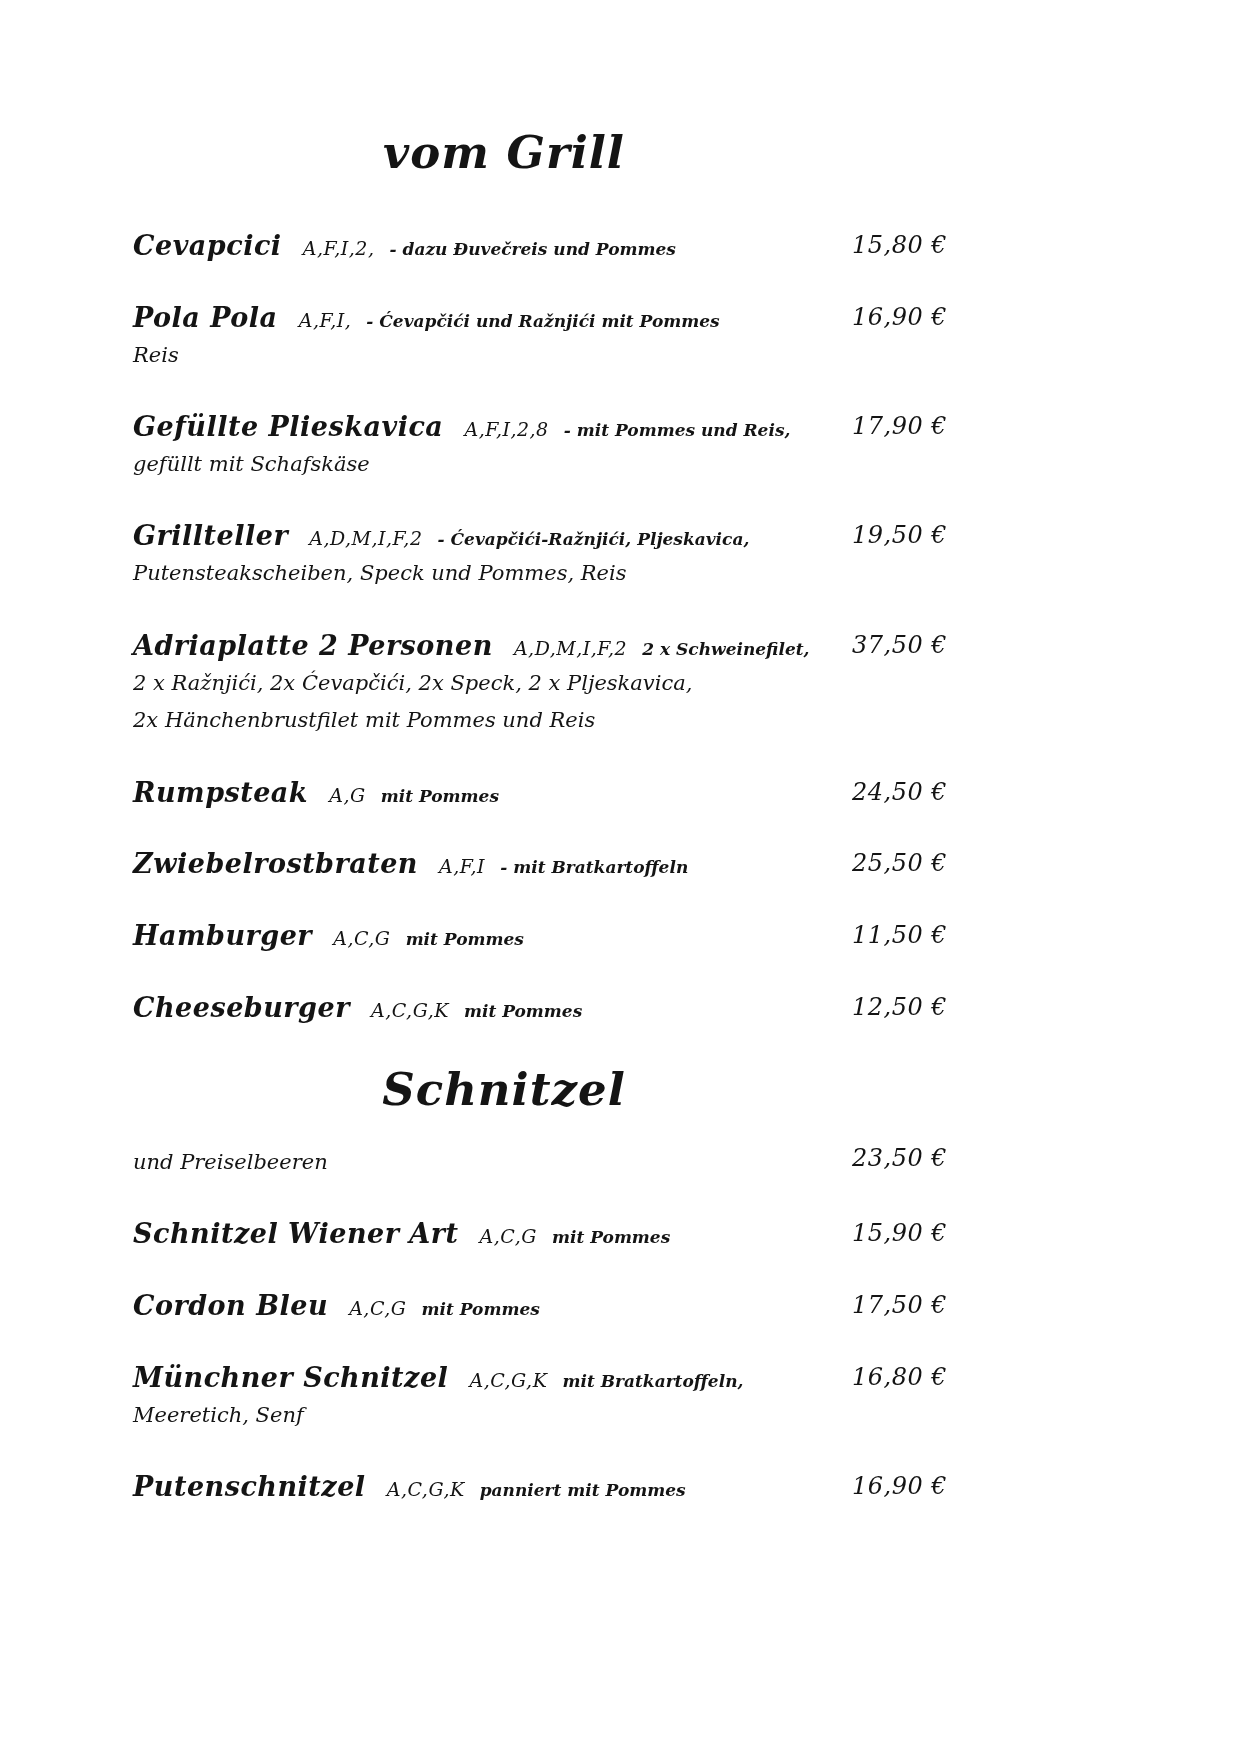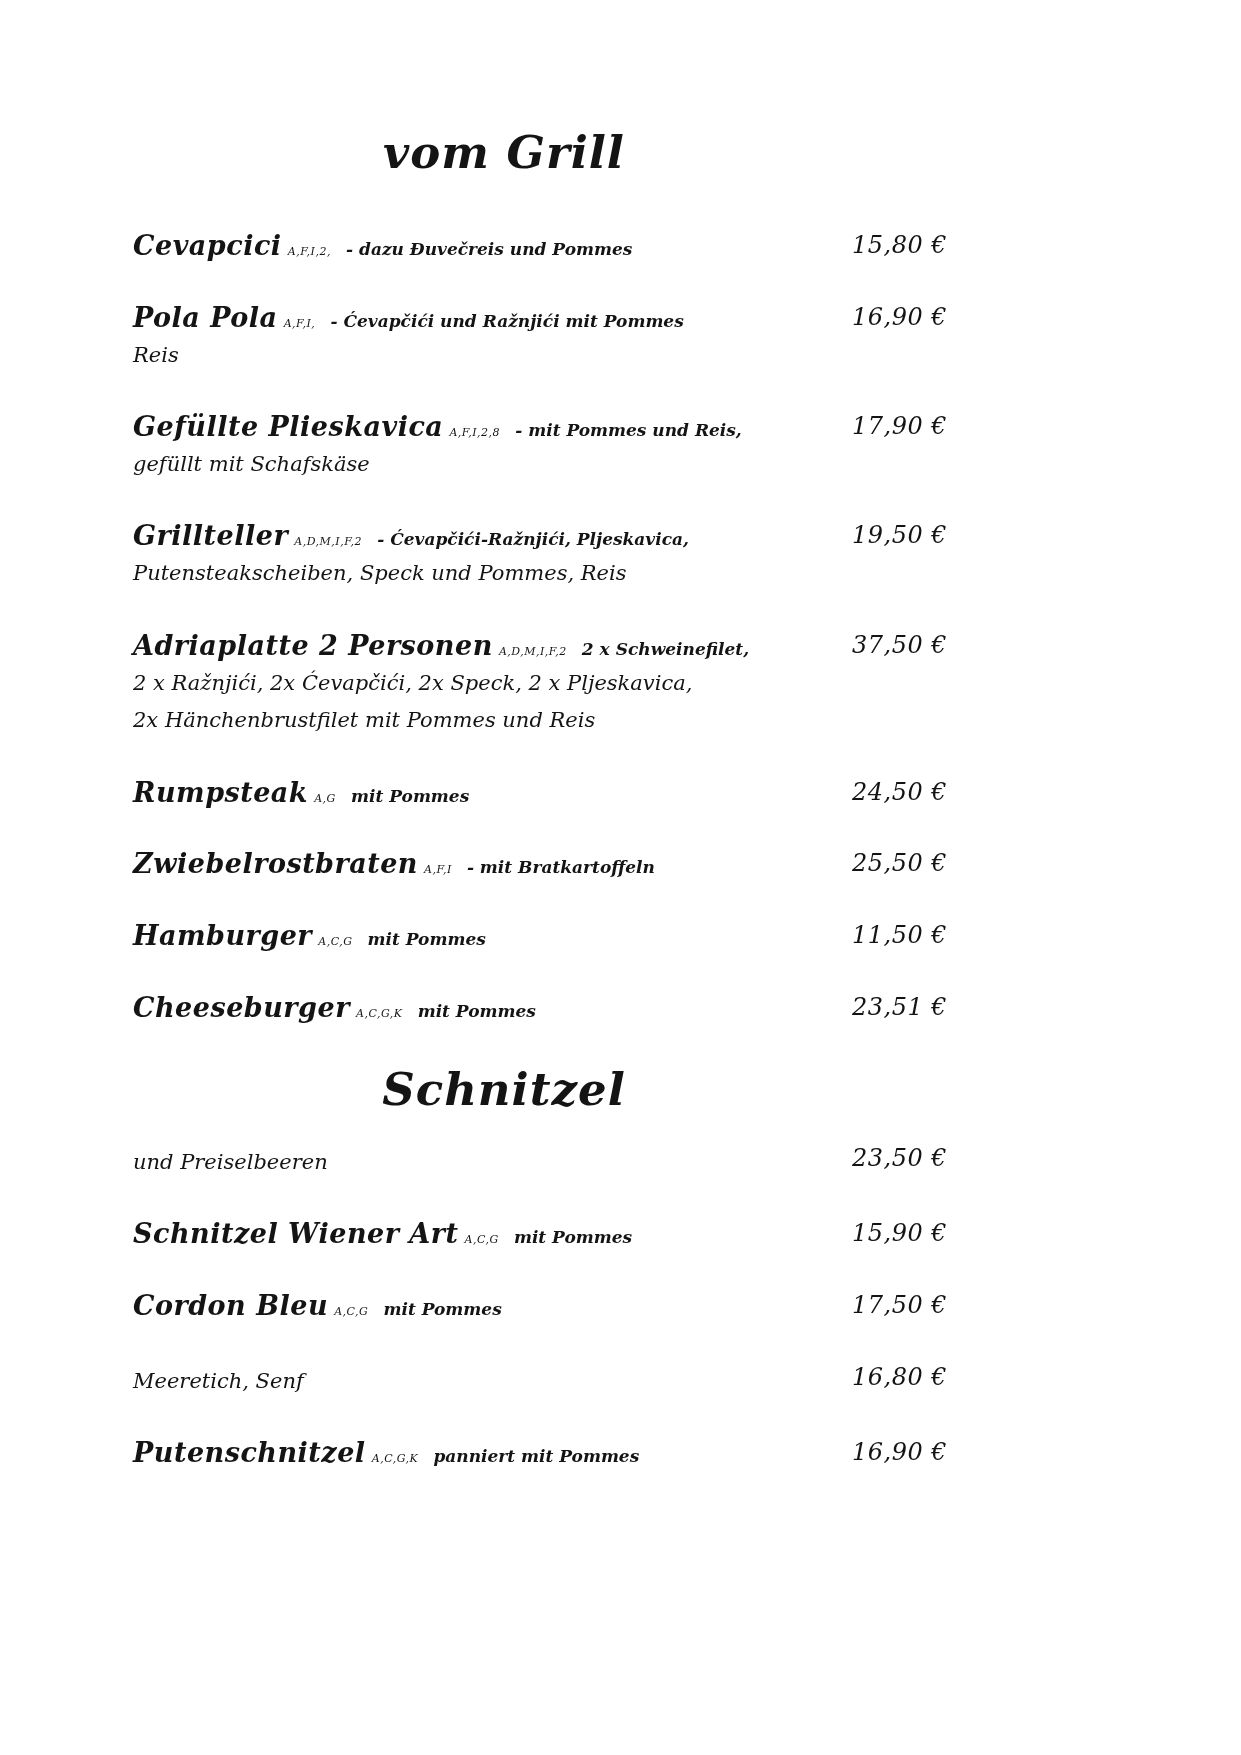--- a/index.html
+++ b/index.html
@@ -41,23 +41,23 @@
     line-height: 1.25;
   }
   .dish {
     font-size: 27px;
     font-weight: 700;
     font-style: italic;
     letter-spacing: 0.5px;
     text-align: center;
   }
   .allergens {
-    font-size: 11px;
-    font-style: italic;
-    margin-left: 1px;
+    font-size: 19px;
+    font-style: italic;
+    margin-left: 16px;
     letter-spacing: 0.5px;
   }
   .desc {
     font-size: 17px;
     font-style: italic;
     margin-left: 10px;
     font-weight: bold;
   }
   .desc-line {
     font-size: 21px;
@@ -176,21 +176,21 @@
   </div>
 
   <div class="item">
     <div class="item-main">
       <div class="line1">
         <span class="dish">Cheeseburger</span>
         <span class="allergens">A,C,G,K</span>
         <span class="desc">mit Pommes</span>
       </div>
     </div>
-    <div class="price">23,51 €</div>
+    <div class="price">12,50 €</div>
   </div>
 
   <h1 class="section-title second">Schnitzel</h1>
 
   <div class="item">
     <div class="item-main">
       <div class="desc-line">und Preiselbeeren</div>
     </div>
     <div class="price">23,50 €</div>
   </div>
@@ -212,20 +212,25 @@
         <span class="dish">Cordon Bleu</span>
         <span class="allergens">A,C,G</span>
         <span class="desc">mit Pommes</span>
       </div>
     </div>
     <div class="price">17,50 €</div>
   </div>
 
   <div class="item">
     <div class="item-main">
+      <div class="line1">
+        <span class="dish">Münchner Schnitzel</span>
+        <span class="allergens">A,C,G,K</span>
+        <span class="desc">mit Bratkartoffeln,</span>
+      </div>
       <div class="desc-line">Meeretich,  Senf</div>
     </div>
     <div class="price">16,80 €</div>
   </div>
 
   <div class="item">
     <div class="item-main">
       <div class="line1">
         <span class="dish">Putenschnitzel</span>
         <span class="allergens">A,C,G,K</span>

